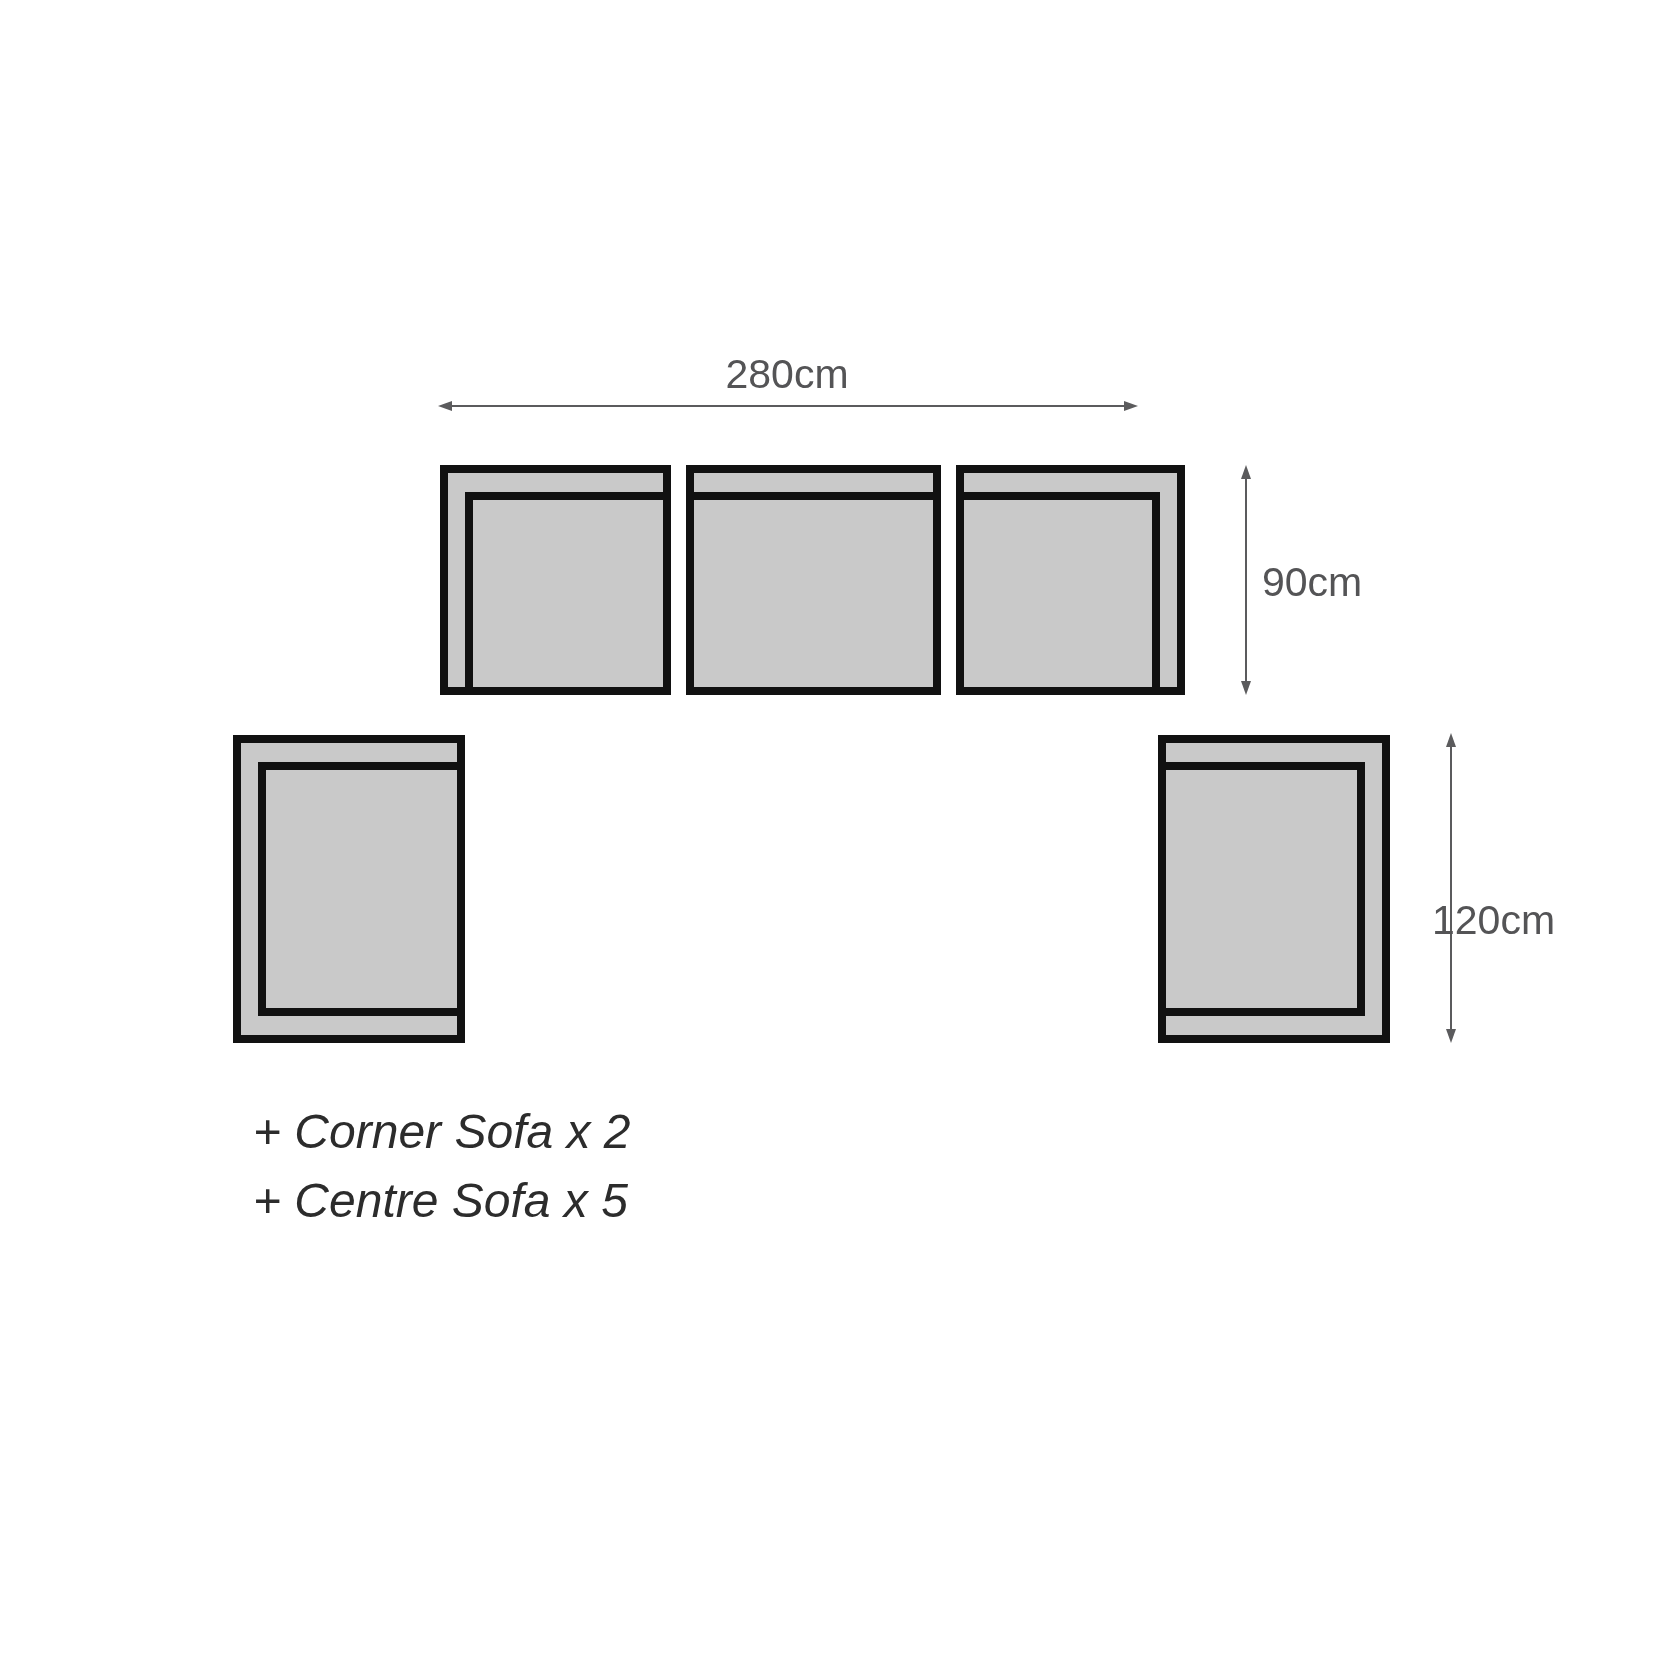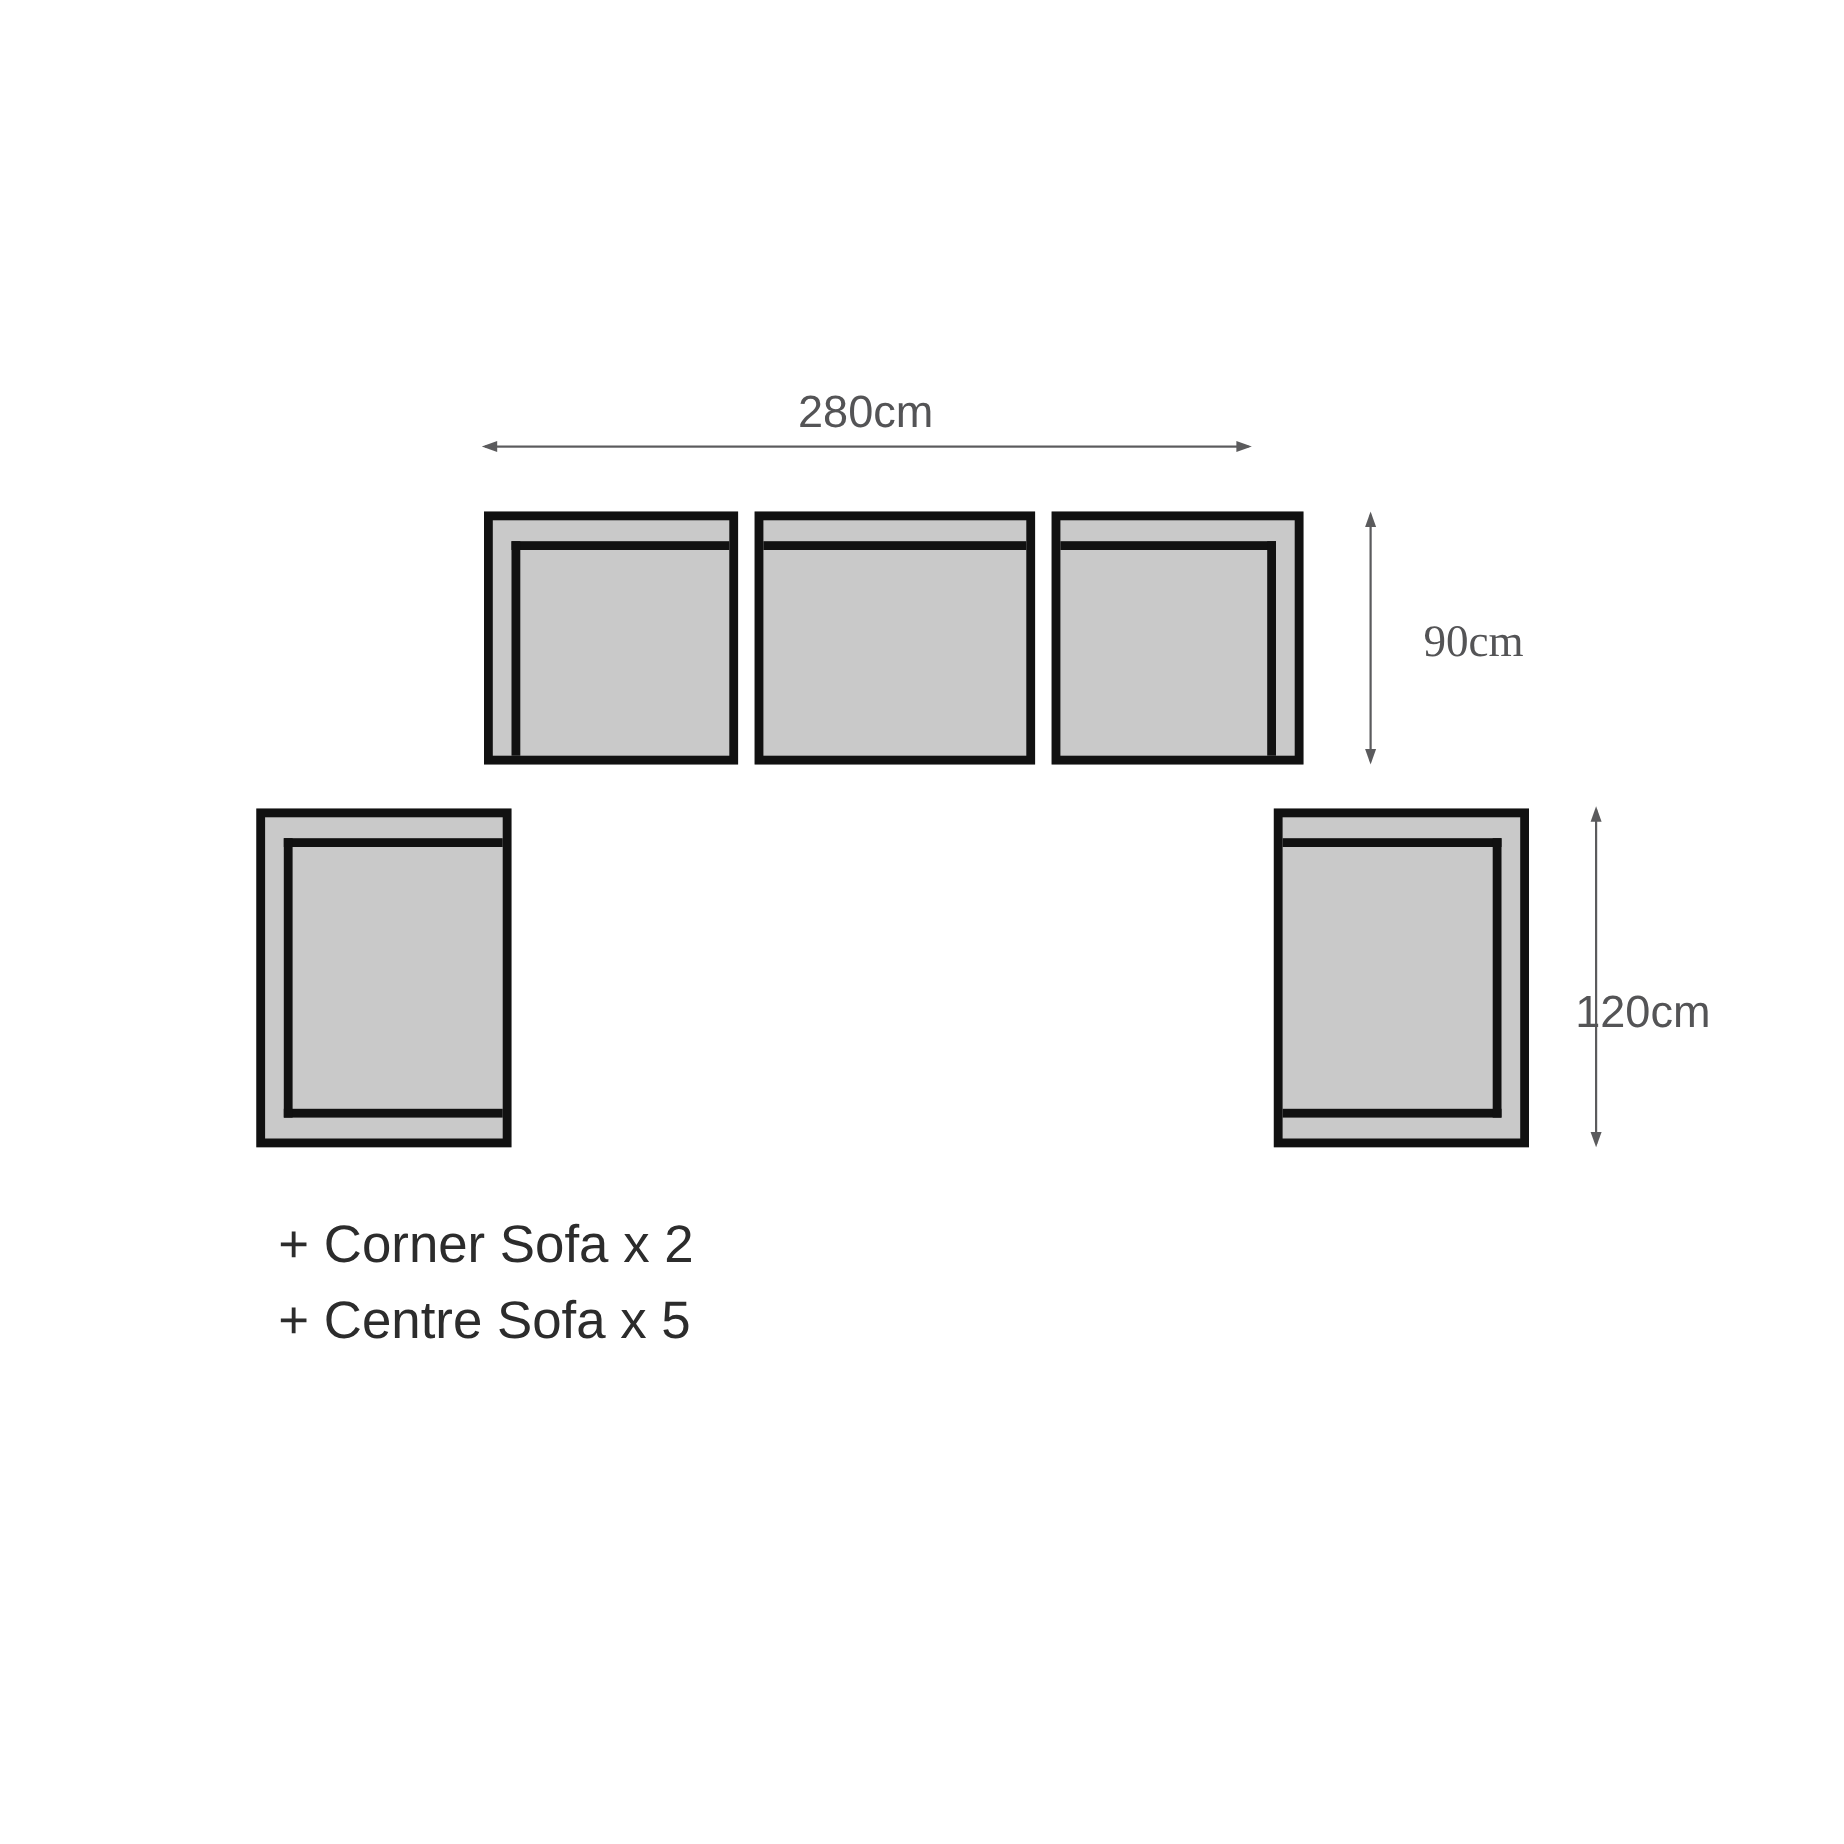--- a/index.html
+++ b/index.html
@@ -65,35 +65,36 @@
 
   
   .dim-label {
     position: absolute;
     color: var(--dim-text, #545456);
     font-size: 41px;
     line-height: 48px;
     white-space: nowrap;
   }
   .label-280 { left: 787px;  top: 350px; transform: translateX(-50%); }
-  .label-90  { left: 1294px; top: 558px; font-family: Liberation Serif, serif; }
+  .label-90  { left: 1262px; top: 558px; }
   .label-120 { left: 1432px; top: 866px; margin-top: 30px; }
 
   
   .legend {
     position: absolute;
     left: 253px;
     top: 1097px;
     margin: 0;
     padding: 0;
     list-style: none;
     color: var(--legend-text, #2c2c2c);
     font-size: 48px;
     line-height: 69px;
     white-space: nowrap;
+    font-style: italic;
   }
 </style>
 </head>
 <body>
 
 <div class="canvas" style="--background: #ffffff; --piece-fill: #c9c9c9; --piece-outline: #111111; --dim-line: #5b5b5d; --dim-text: #545456; --legend-text: #2c2c2c;">
 
   <div class="dim dim-h dim-280">
     <span class="ah ah-left"></span>
     <span class="line"></span>

